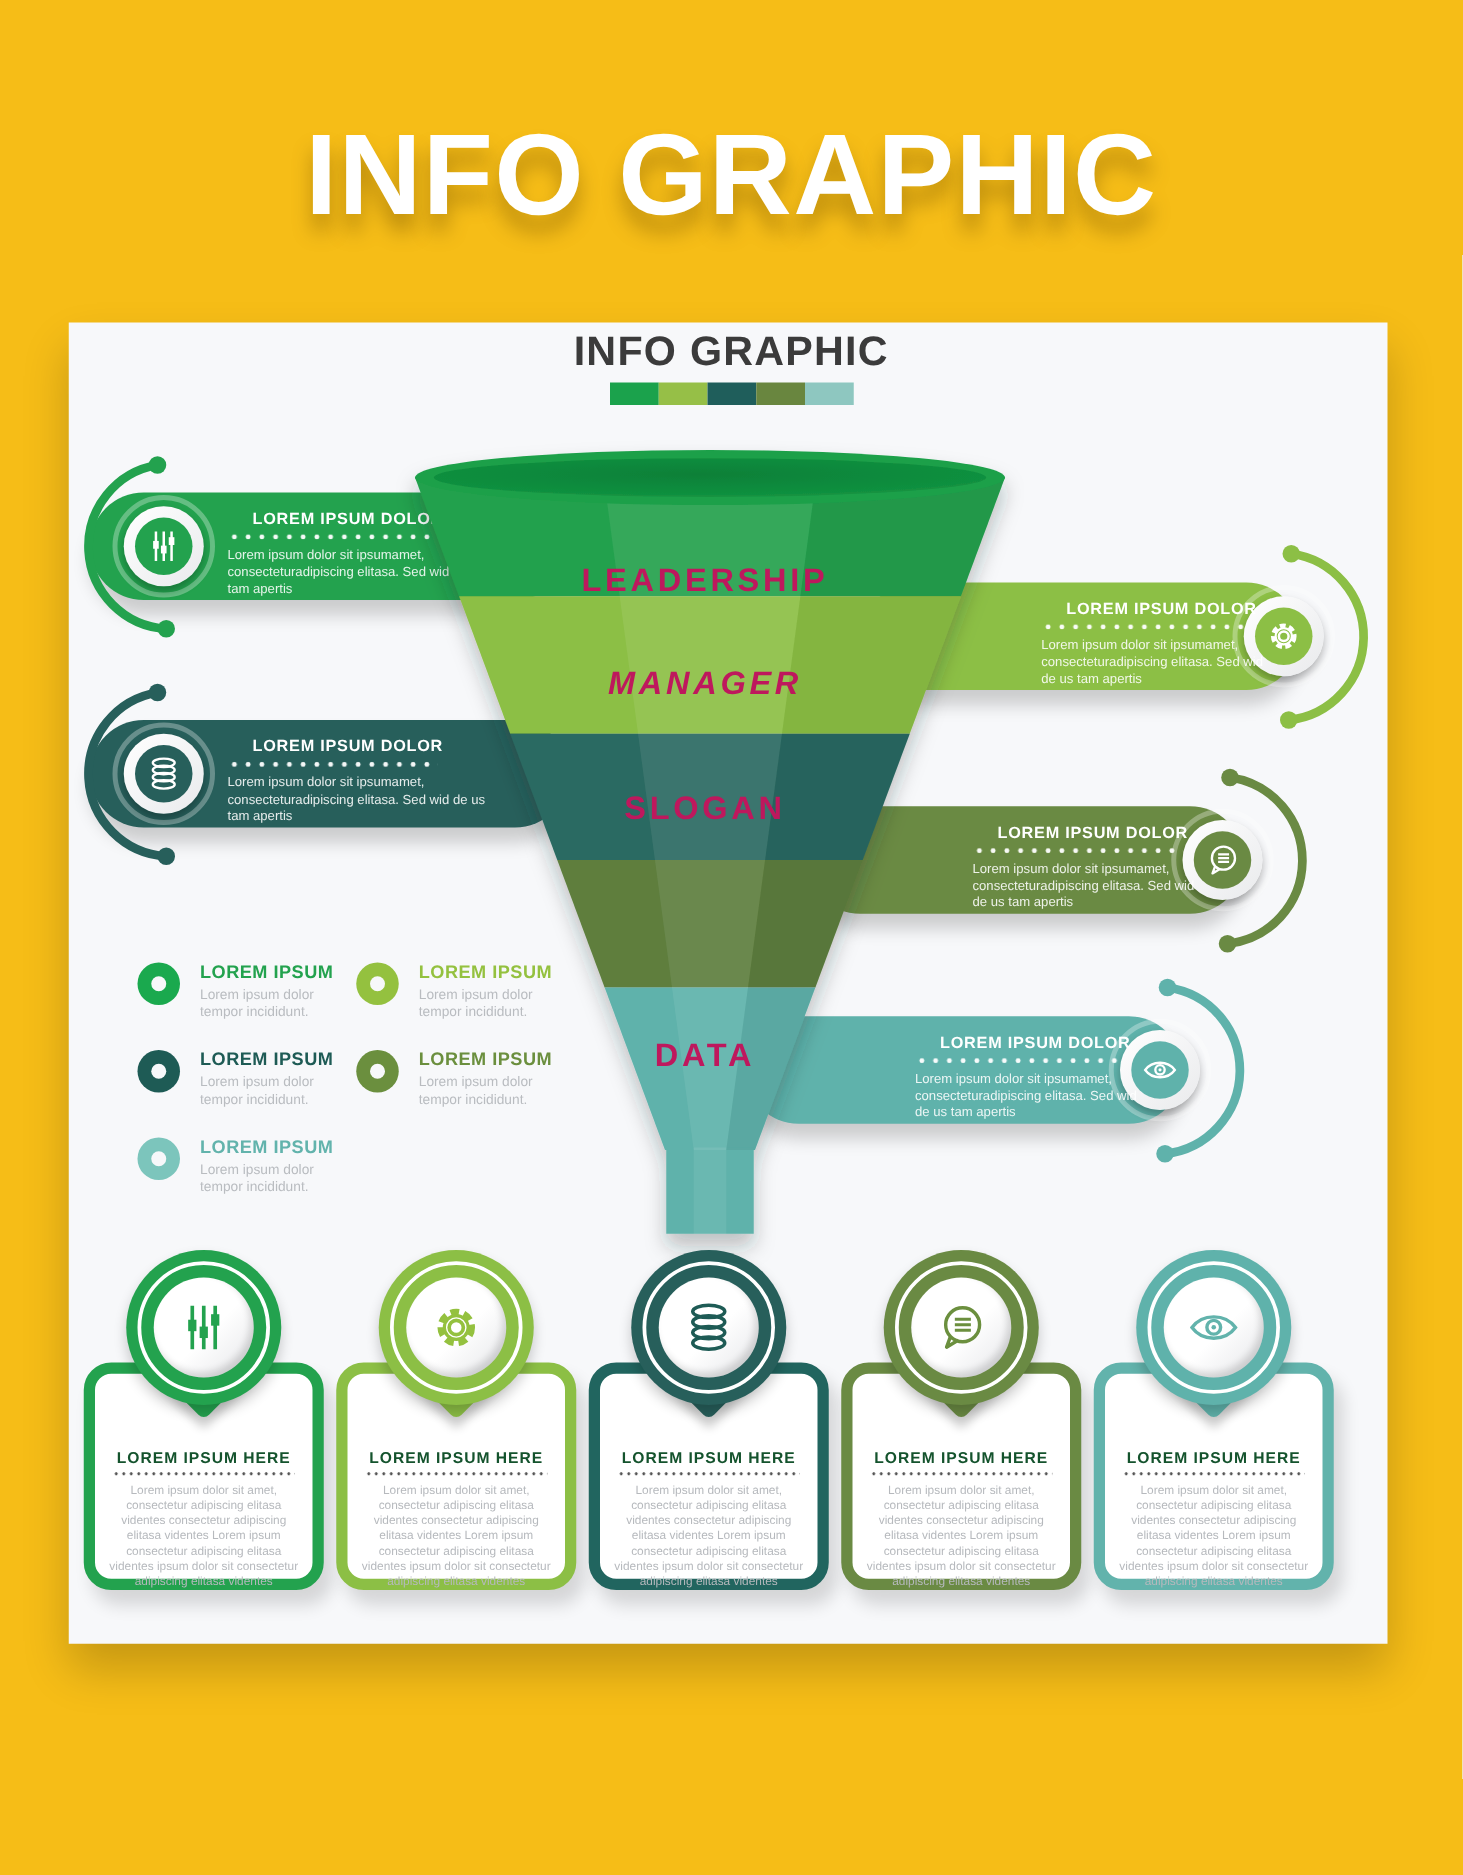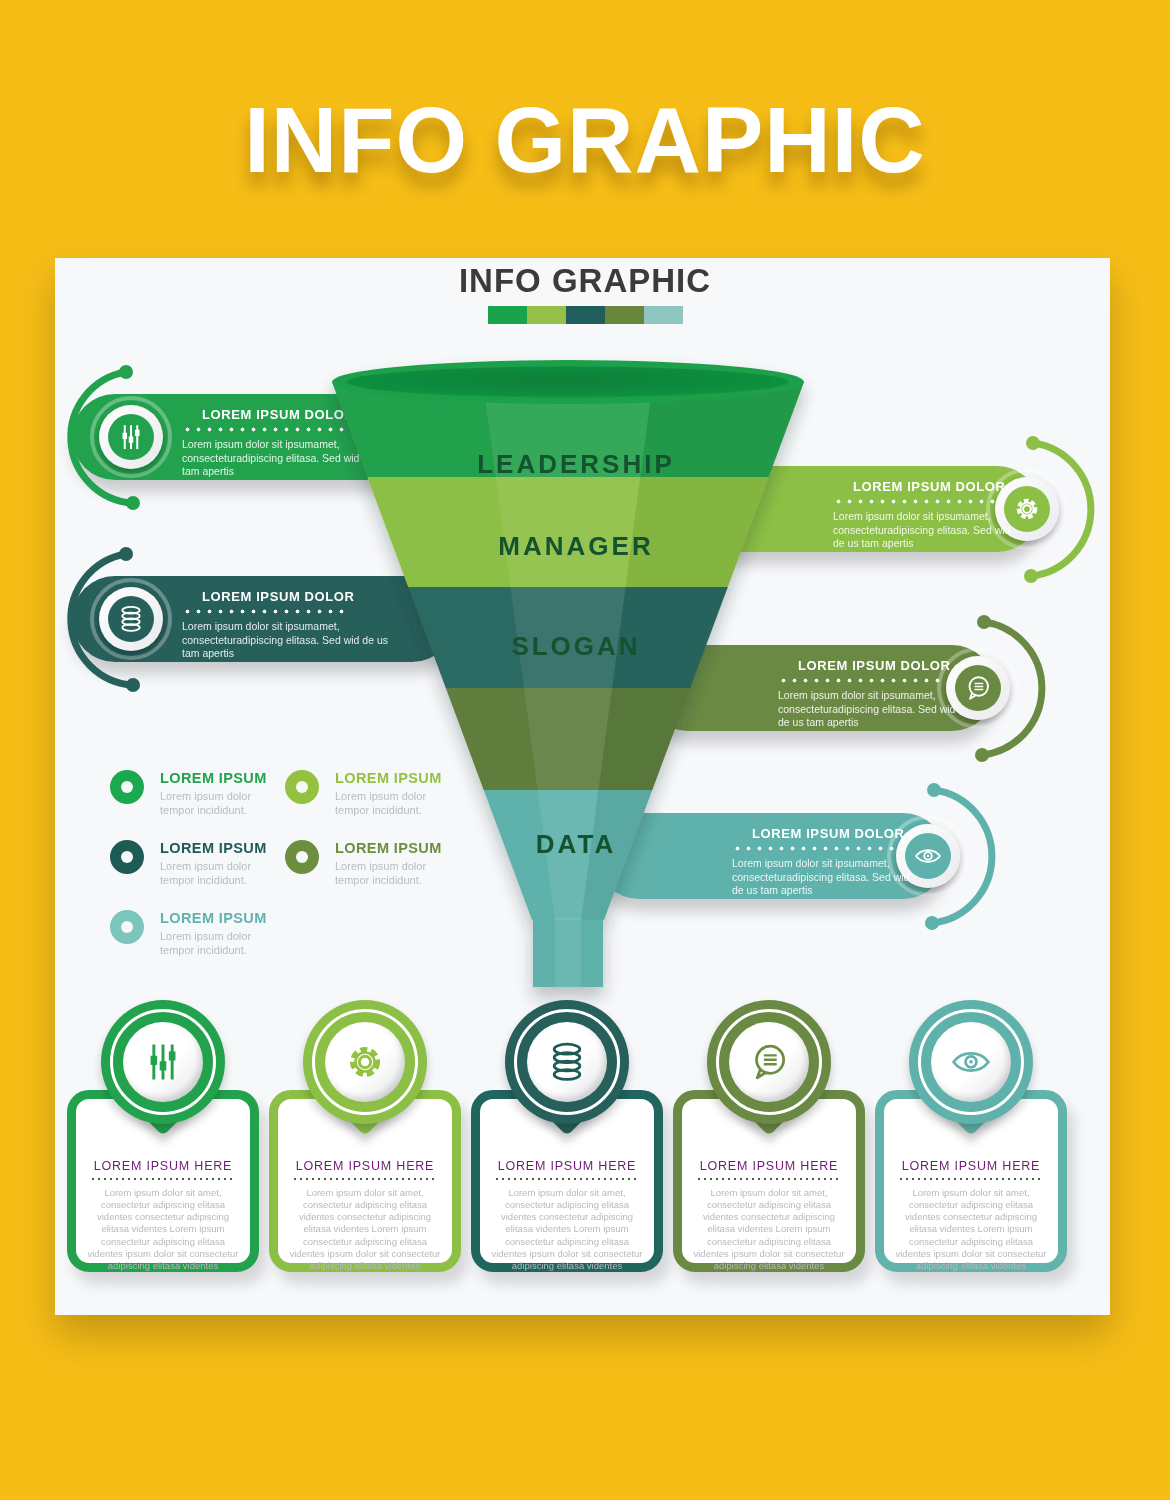--- a/index.html
+++ b/index.html
@@ -41,41 +41,41 @@
   .banner-body{font-size:10.5px; line-height:1.3; color:rgba(255,255,255,.88); width:218px;}
   .bhalo{position:absolute; width:82px; height:82px; border:4px solid rgba(255,255,255,.30);
     border-radius:50%; box-sizing:border-box;}
   .bcir{position:absolute; width:64px; height:64px; border-radius:50%;
     background:linear-gradient(135deg,#ffffff,#e9eaec);
     box-shadow:0 4px 7px rgba(0,0,0,.28); display:flex; align-items:center; justify-content:center;}
   .bcir-in{width:46px; height:46px; border-radius:50%; color:#fff;
     display:flex; align-items:center; justify-content:center;}
 
   
-  .flabel{position:absolute; left:376px; width:400px; text-align:center; z-index:4;
-    color:#14532d; font-size:26px; font-weight:700; letter-spacing:3px;}
+  .flabel{position:absolute; left:364px; width:400px; text-align:center; z-index:4;
+    color:#be185d; font-size:26px; font-weight:700; letter-spacing:3px;}
 
   
   .legend-item{position:absolute; display:flex; gap:16px; z-index:4; width:200px;}
   .ldot{width:34px; height:34px; border-radius:50%; position:relative; flex:0 0 34px;}
   .ldot::after{content:""; position:absolute; left:11px; top:11px; width:12px; height:12px;
     background:#f7f8fa; border-radius:50%;}
   .ld0{background:#1aa94e;} .ld1{background:#94c13f;} .ld2{background:#1e5b55;}
   .ld3{background:#6b8f3e;} .ld4{background:#7cc5bc;}
   .ltitle{font-size:14.5px; font-weight:800; letter-spacing:.4px;}
   .lbody{font-size:11px; color:#b9bcc0; line-height:1.3; width:118px; margin-top:3px;}
 
   
   .bcard{position:absolute; top:1090px; width:192px; height:182px; box-sizing:border-box;
     border:9px solid; border-radius:22px; background:#ffffff; z-index:2;
     box-shadow:7px 12px 14px rgba(0,0,0,.14);}
   .bd-c0{border-color:#23a24e;} .bd-c1{border-color:#8cbf45;} .bd-c2{border-color:#21655f;}
   .bd-c3{border-color:#6a8a43;} .bd-c4{border-color:#62b3ac;}
-  .bcard-title{margin-top:60px; text-align:center; font-size:12.5px; font-weight:400;
-    color:#701a75; letter-spacing:.8px;}
+  .bcard-title{margin-top:60px; text-align:center; font-size:12.5px; font-weight:700;
+    color:#14532d; letter-spacing:.8px;}
   .bcard-dots{margin:4px auto 6px; width:146px; height:4px;
     background-image:radial-gradient(circle, #555 1px, transparent 1.4px);
     background-size:6px 4px; background-repeat:repeat-x;}
   .bcard-body{font-size:9.5px; line-height:1.28; color:#b6b9bd; text-align:center; padding:0 11px;}
 
   
   .pin{position:absolute; top:1000px; width:124px; height:156px; z-index:3;}
   .pin-tip{position:absolute; left:33px; top:66px; width:58px; height:58px;
     transform:rotate(45deg); border-radius:6px; box-shadow:6px 6px 8px rgba(0,0,0,.18);}
   .pin-outer{position:absolute; left:0; top:0; width:124px; height:124px; border-radius:50%;
@@ -266,21 +266,21 @@
       <polygon points="483,382 653,382 581,920 555,920" fill="#ffffff" opacity="0.08"></polygon>
       <polygon points="653,382 804,382 604,920 581,920" fill="#000000" opacity="0.05"></polygon>
       <rect x="555" y="918" width="26" height="69" fill="#ffffff" opacity="0.08"></rect>
 
       <ellipse cx="568" cy="382" rx="236" ry="22" fill="#1da04a"></ellipse>
       <ellipse cx="568" cy="382" rx="221" ry="15.5" fill="url(#gIn)"></ellipse>
     </g>
   </svg>
 
   <div class="flabel" style="top:449px;">LEADERSHIP</div>
-  <div class="flabel" style="top:531px;">MANAGER</div>
+  <div class="flabel" style="top:531px;font-style:italic;">MANAGER</div>
   <div class="flabel" style="top:631px;">SLOGAN</div>
   <div class="flabel" style="top:829px;">DATA</div>
 
   <div class="legend-item" style="left:110px; top:770px;">
     <div class="ldot ld0"></div>
     <div>
         <div class="ltitle tx-c0">LOREM IPSUM</div>
          <div class="lbody">Lorem ipsum dolor tempor incididunt.</div>
       </div>
   </div>

